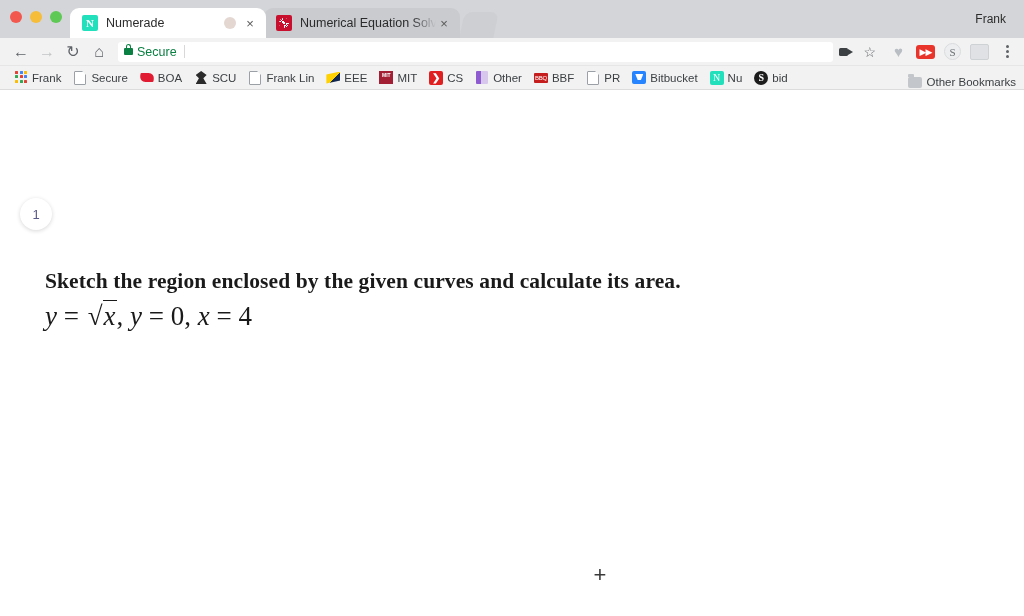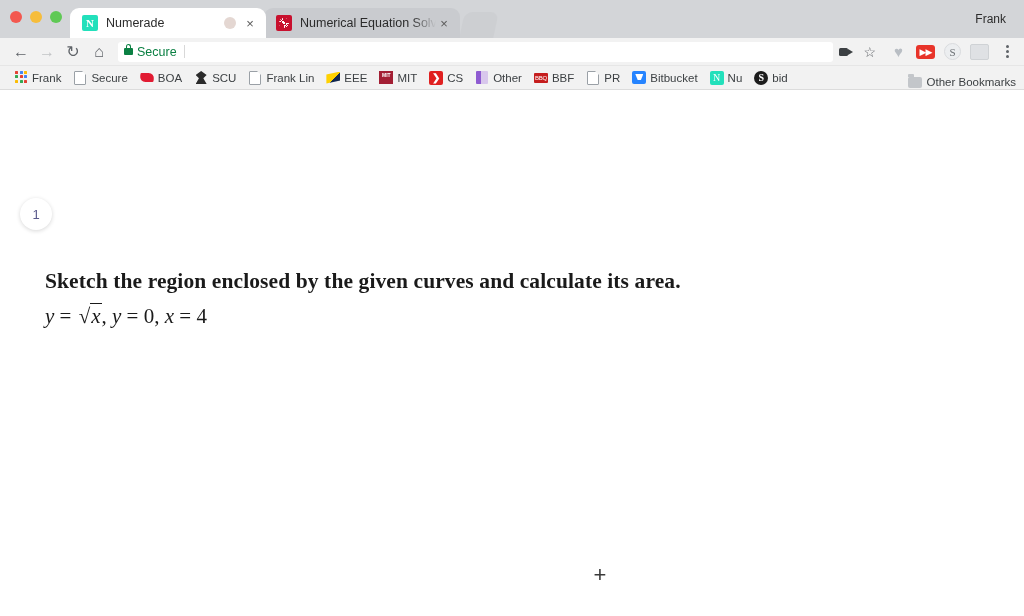--- a/index.html
+++ b/index.html
@@ -292,21 +292,21 @@
 
   .question {
     position: absolute;
     left: 45px;
     top: 176px;
     width: 860px;
     color: #1a1a1a;
     font-family: "Liberation Serif", serif;
   }
   .q-line1 { font-size: 21.5px; line-height: 30px; letter-spacing: .1px; font-weight: bold; }
-  .q-line2 { font-size: 21px; line-height: 30px; margin-top: 5px; font-style: italic; }
+  .q-line2 { font-size: 27px; line-height: 30px; margin-top: 5px; font-style: italic; }
   .q-line2 .nonital { font-style: normal; }
   .sqrt {
     font-style: italic;
     position: relative;
     display: inline-block;
     padding-left: 2px;
   }
 
   .canvas-cursor {
     position: absolute;

